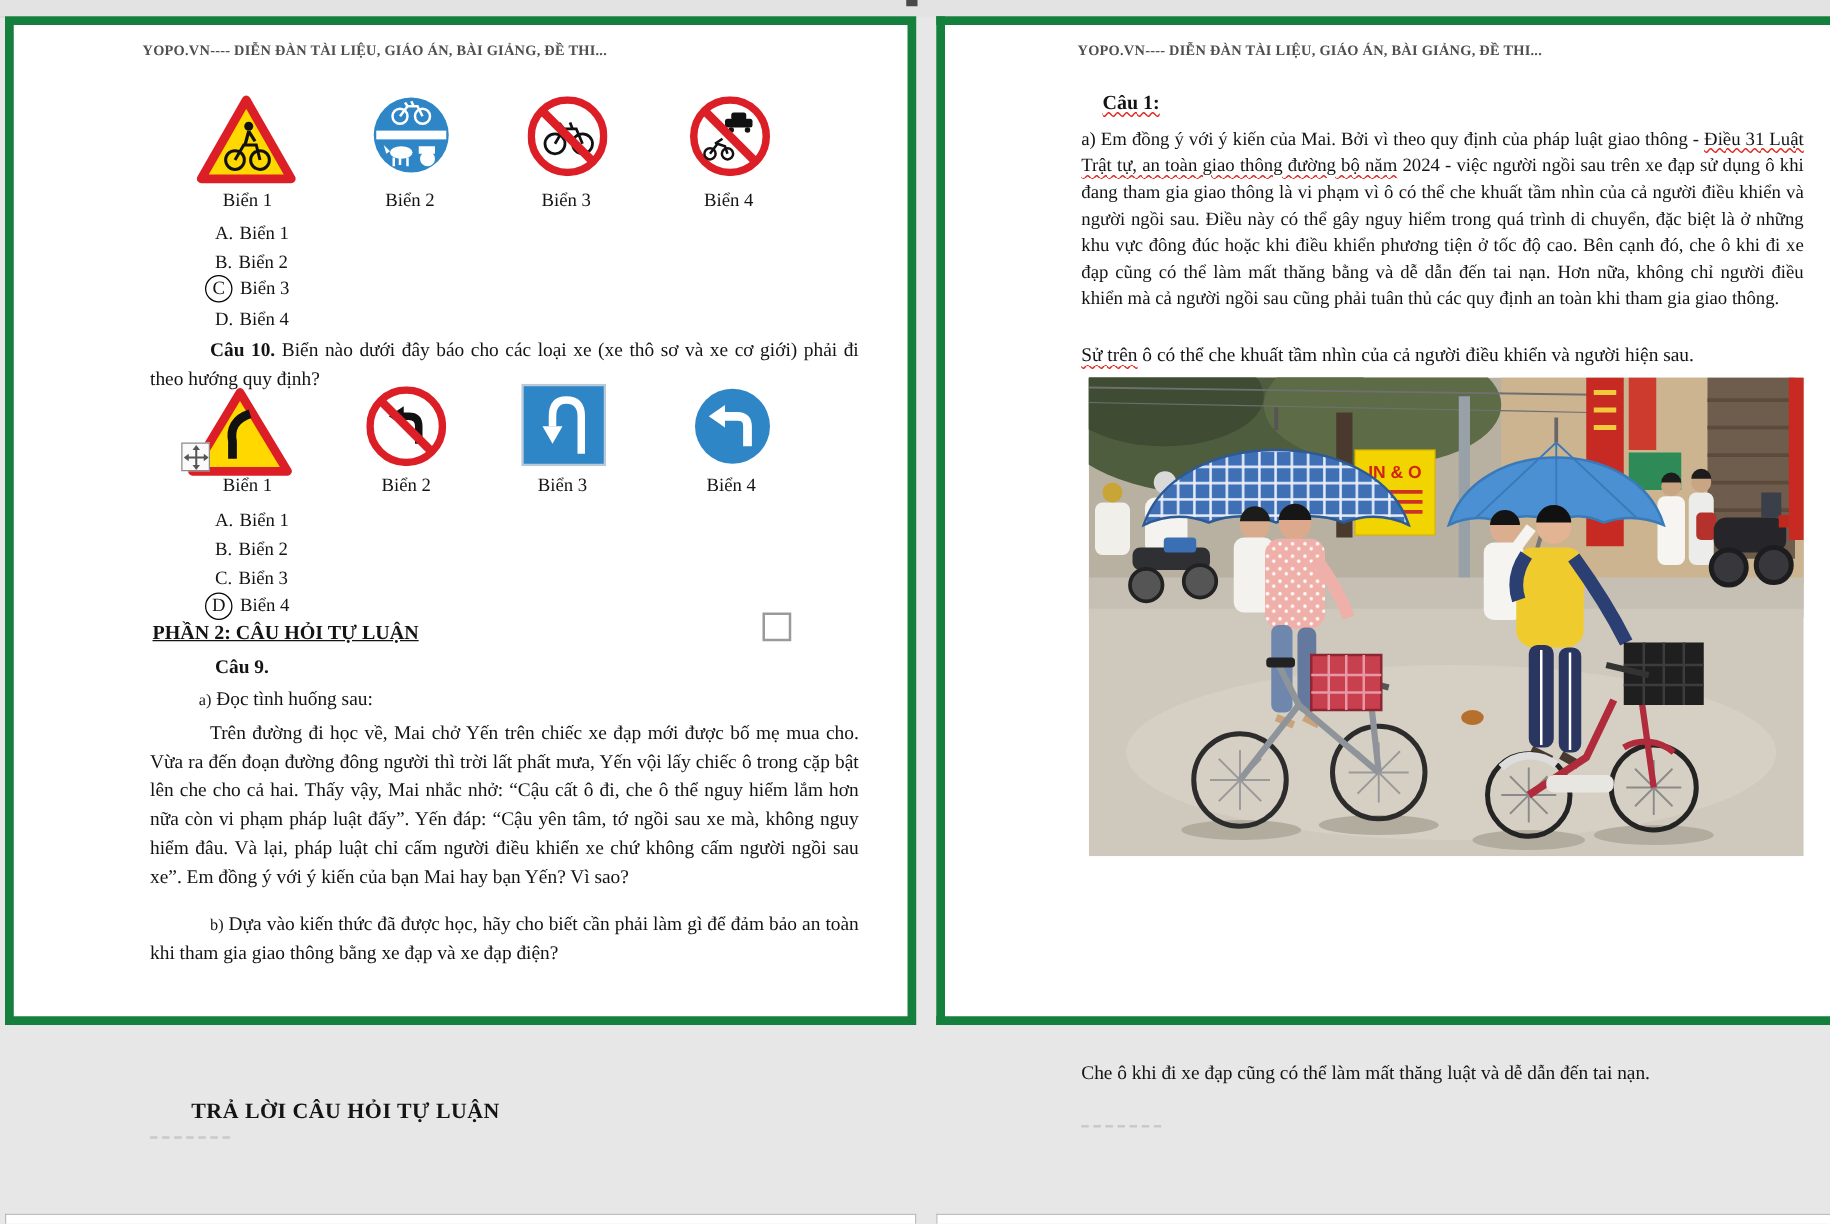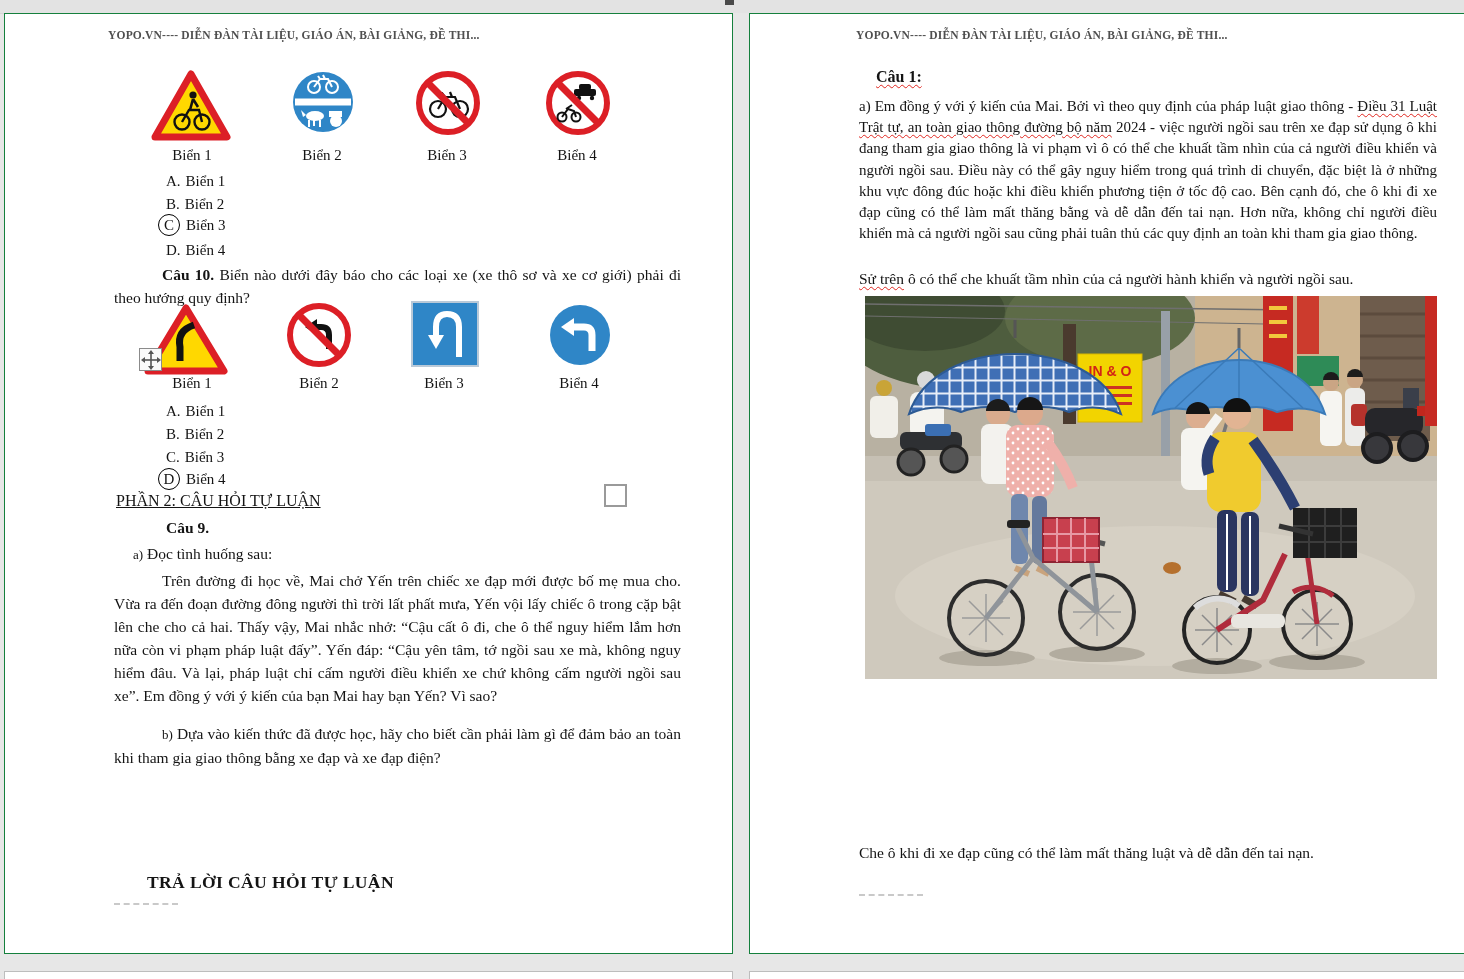--- a/index.html
+++ b/index.html
@@ -3,45 +3,45 @@
 <meta charset="utf-8">
 <style>
   html,body{margin:0;padding:0;}
   body{
     width:1464px;height:979px;overflow:hidden;position:relative;
     background:#e7e7e7;color:#141414;
     font-family:"Liberation Serif","DejaVu Serif",serif;
   }
   .topband{position:absolute;left:0;top:0;width:1464px;height:13px;background:#e3e3e3;border-bottom:1px solid #d6d6d6;}
   .top-artifact{position:absolute;left:725px;top:0;width:9px;height:5px;background:#4a4a4a;}
-  .page{position:absolute;top:13px;height:941px;background:#fff;border:1px solid #15803d;box-sizing:border-box;}
+  .page{position:absolute;top:13px;height:807px;background:#fff;border:7px solid #15803d;box-sizing:border-box;}
   #page-left{left:4px;width:729px;}
   #page-right{left:749px;width:720px;border-right:none;}
   .sliver{position:absolute;top:971px;height:9px;background:#fff;border:1px solid #bdbdbd;border-bottom:none;box-sizing:border-box;}
   #sliver-left{left:4px;width:729px;}
   #sliver-right{left:749px;width:715px;border-right:none;}
   .gap{position:absolute;left:733px;top:13px;width:16px;height:942px;background:#e7e7e7;}
 
   .header-line{position:absolute;top:15px;font-size:11.5px;font-weight:bold;color:#4f4f4f;letter-spacing:.2px;white-space:nowrap;}
   #page-left .header-line{left:103px;}
   #page-right .header-line{left:106px;}
 
   .sign{position:absolute;}
   .sign-label{position:absolute;font-size:15px;transform:translateX(-50%);white-space:nowrap;}
   .opt{position:absolute;left:161px;height:24px;font-size:15px;display:flex;align-items:center;white-space:nowrap;}
   .opt-prefix{margin-right:5px;}
   .opt-prefix.circled{display:inline-flex;align-items:center;justify-content:center;width:20px;height:20px;border:1.7px solid #000;border-radius:50%;margin-right:6px;}
 
   .para{position:absolute;left:109px;width:567px;margin:0;font-size:15.5px;line-height:23px;text-align:justify;}
   .indent{text-indent:48px;}
   .small-prefix{font-size:13px;}
-  .h-part2{position:absolute;left:111px;top:478px;font-size:16px;font-weight:normal;text-decoration:underline;white-space:nowrap;}
+  .h-part2{position:absolute;left:111px;top:478px;font-size:16px;font-weight:bold;text-decoration:underline;white-space:nowrap;}
   .h-answer{position:absolute;left:109px;top:858px;font-size:17.5px;font-weight:bold;letter-spacing:.4px;white-space:nowrap;margin-left:33px;}
   .cau1-label{position:absolute;left:161px;top:505px;font-size:15.5px;font-weight:bold;}
-  .line-a{position:absolute;left:128px;top:531px;font-size:15.5px;}
+  .line-a{position:absolute;left:148px;top:531px;font-size:15.5px;}
   .checkbox{position:absolute;left:599px;top:470px;width:19px;height:19px;background:#fff;border:2px solid #9a9a9a;}
   .move-handle{position:absolute;left:134px;top:334px;width:23px;height:23px;background:#fafafa;border:1px solid #8b8b8b;box-sizing:border-box;display:flex;align-items:center;justify-content:center;}
   .dashes{position:absolute;width:64px;border-top:2px dashed #c9c9c9;}
 
   .wavy{text-decoration-line:underline;text-decoration-style:wavy;text-decoration-color:#e0261f;text-decoration-thickness:1px;text-underline-offset:2px;}
   .rp-heading{position:absolute;left:126px;top:54px;font-size:16px;font-weight:bold;}
   .rp-para{position:absolute;left:109px;top:82px;width:578px;margin:0;font-size:15px;line-height:21.2px;text-align:justify;}
   .caption{position:absolute;left:109px;font-size:15.5px;white-space:nowrap;}
   .photo{position:absolute;left:115px;top:282px;width:572px;height:383px;}
 </style>
@@ -202,21 +202,21 @@
   <div class="dashes" style="left:109px;top:889px;"></div>
 </div>
 
 <div class="page rp" id="page-right">
   <div class="header-line">YOPO.VN---- DIỄN ĐÀN TÀI LIỆU, GIÁO ÁN, BÀI GIẢNG, ĐỀ THI...</div>
 
   <div class="rp-heading"><span class="wavy">Câu 1:</span></div>
 
   <p class="rp-para"><span>a) Em đồng ý với ý kiến của Mai. Bởi vì theo quy định của pháp luật giao thông - </span><span class="wavy">Điều 31 Luật Trật tự, an toàn giao thông đường bộ năm</span><span> 2024 - việc người ngồi sau trên xe đạp sử dụng ô khi đang tham gia giao thông là vi phạm vì ô có thể che khuất tầm nhìn của cả người điều khiển và người ngồi sau. Điều này có thể gây nguy hiểm trong quá trình di chuyển, đặc biệt là ở những khu vực đông đúc hoặc khi điều khiển phương tiện ở tốc độ cao. Bên cạnh đó, che ô khi đi xe đạp cũng có thể làm mất thăng bằng và dễ dẫn đến tai nạn. Hơn nữa, không chỉ người điều khiển mà cả người ngồi sau cũng phải tuân thủ các quy định an toàn khi tham gia giao thông.</span></p>
 
-  <div class="caption" style="top:256px;"><span class="wavy">Sử trên</span><span> ô có thể che khuất tầm nhìn của cả người hành khiển và người ngồi sau.</span></div>
+  <div class="caption" style="top:256px;"><span class="wavy">Sử trên</span><span> ô có thể che khuất tầm nhìn của cả người điều khiển và người hiện sau.</span></div>
 
   <div class="photo">
     <svg width="572" height="383" viewBox="0 0 572 383">
       <defs>
         <pattern id="checks" width="13" height="13" patternUnits="userSpaceOnUse">
           <rect width="13" height="13" fill="#3f6fb5"></rect>
           <line x1="6.5" y1="0" x2="6.5" y2="13" stroke="#e8eef8" stroke-width="2"></line>
           <line x1="0" y1="6.5" x2="13" y2="6.5" stroke="#e8eef8" stroke-width="2"></line>
         </pattern>
         <pattern id="pinkdots" width="10" height="10" patternUnits="userSpaceOnUse">

